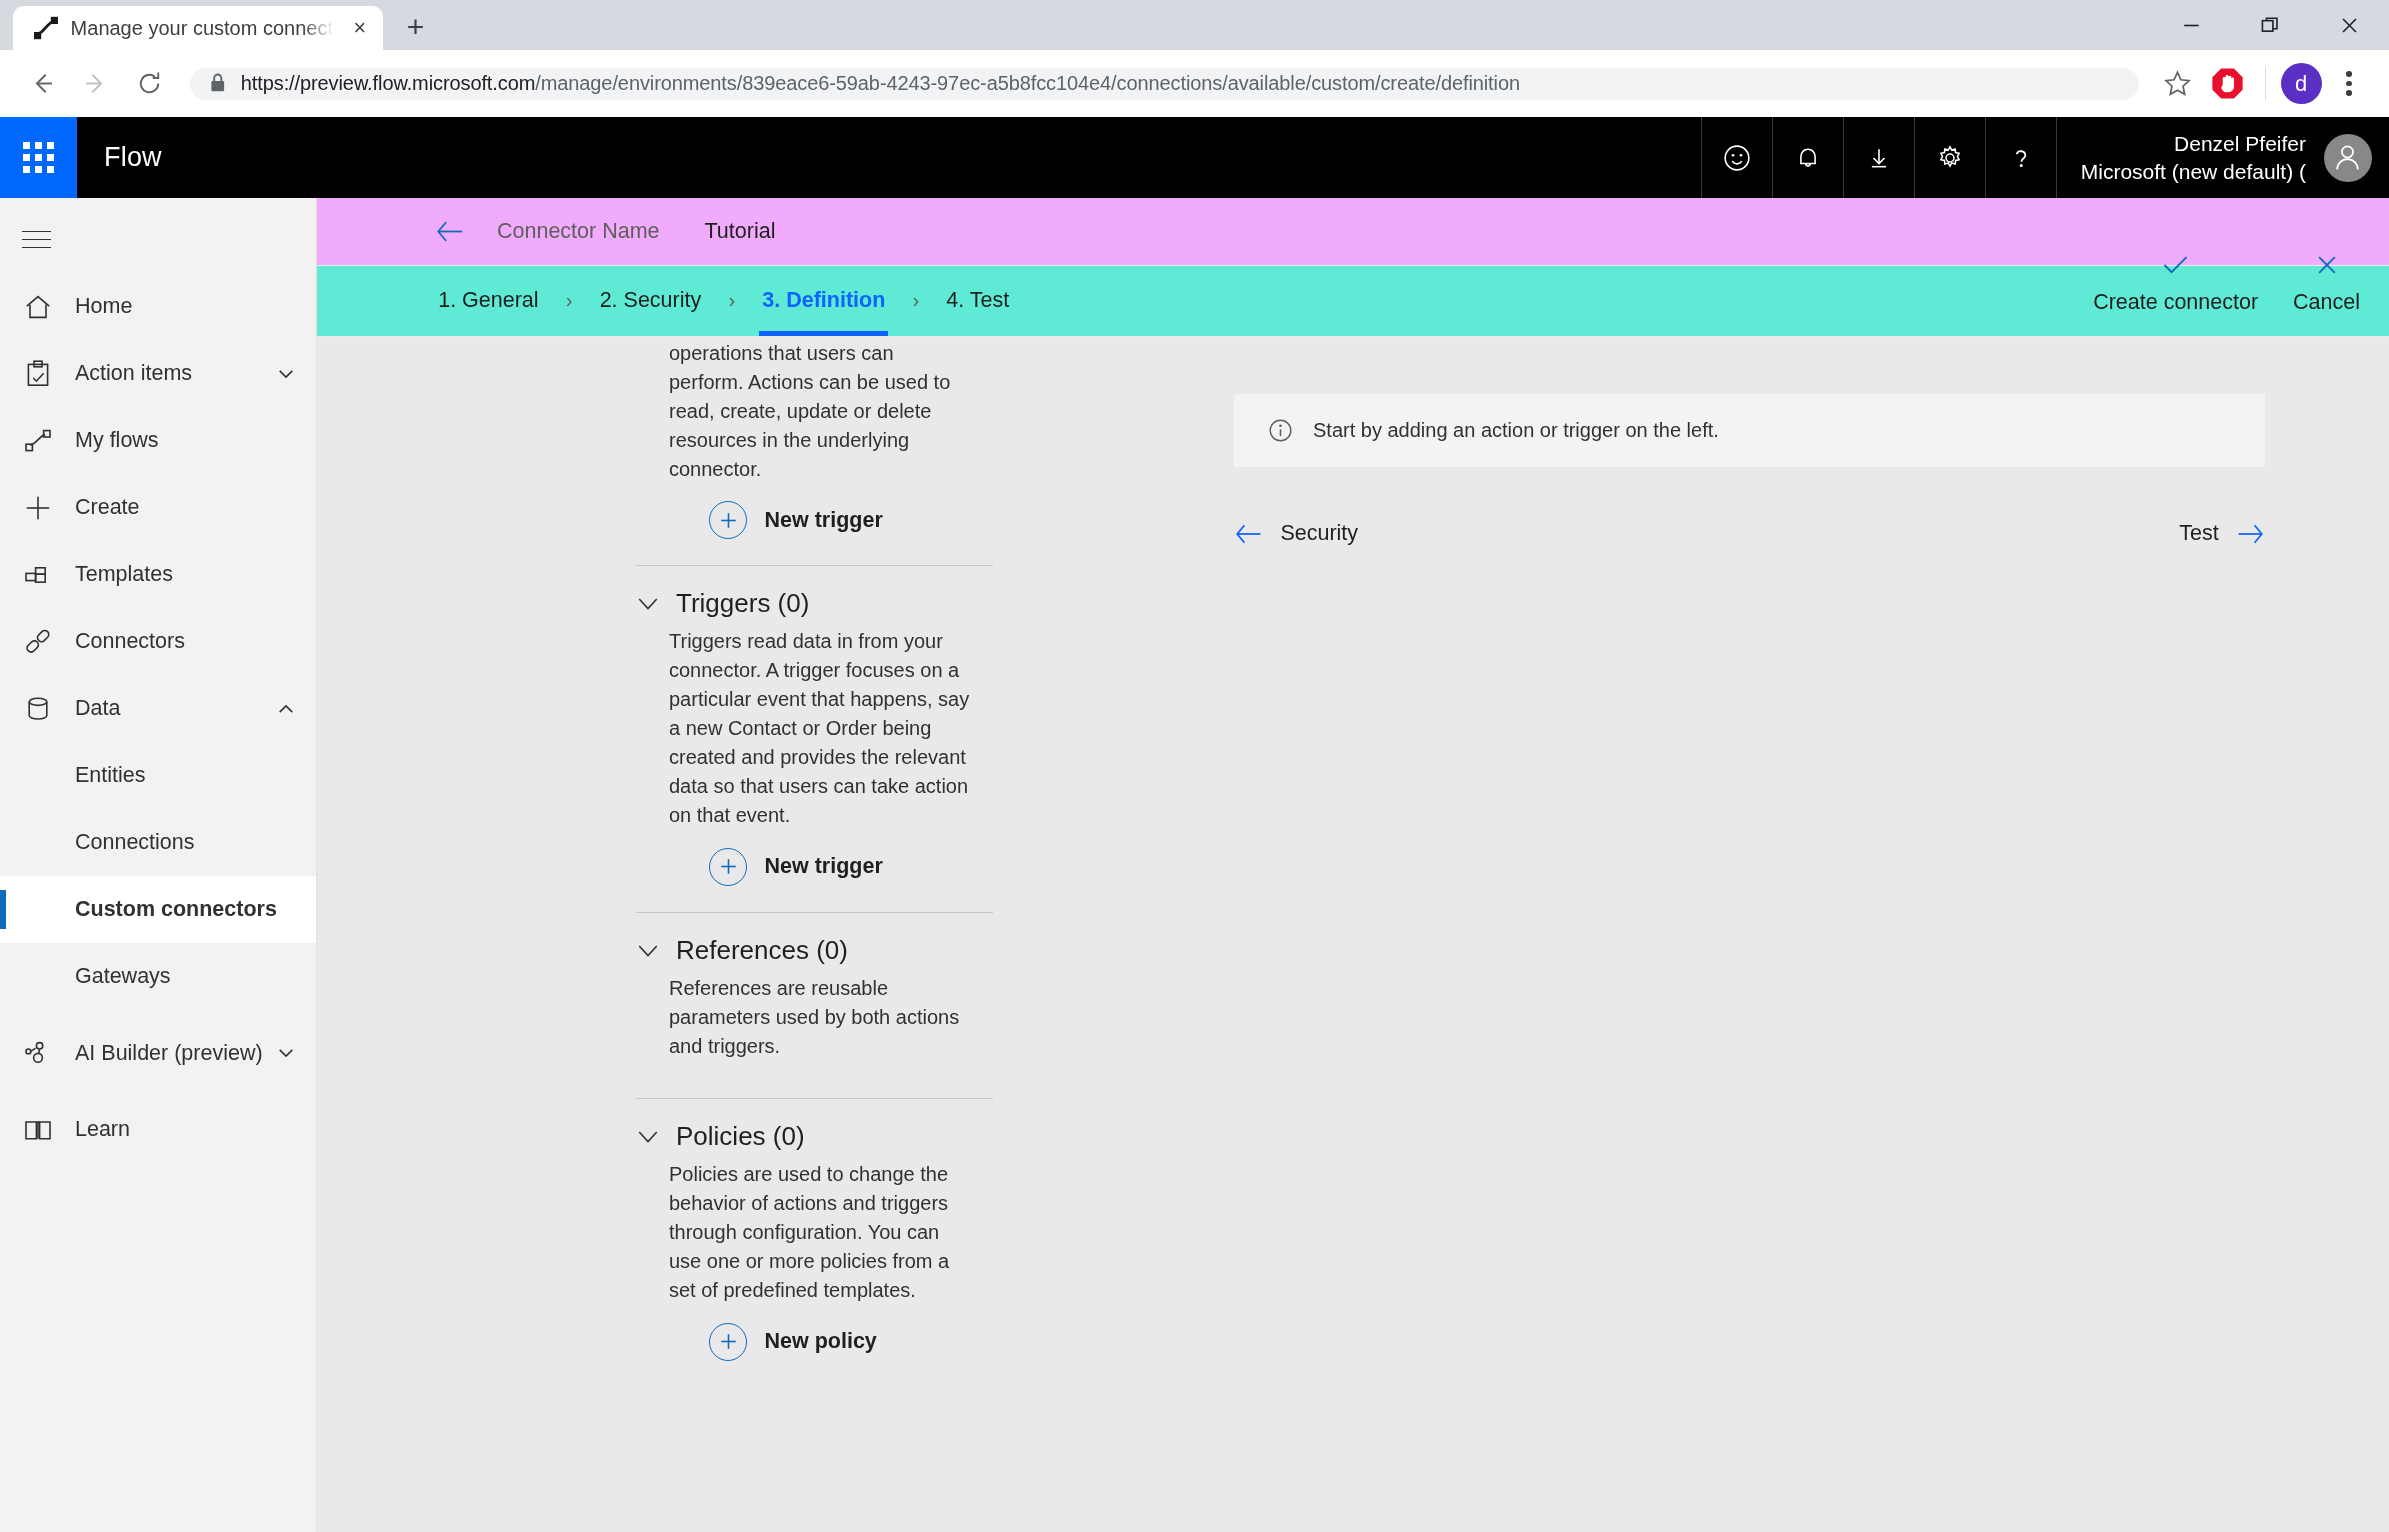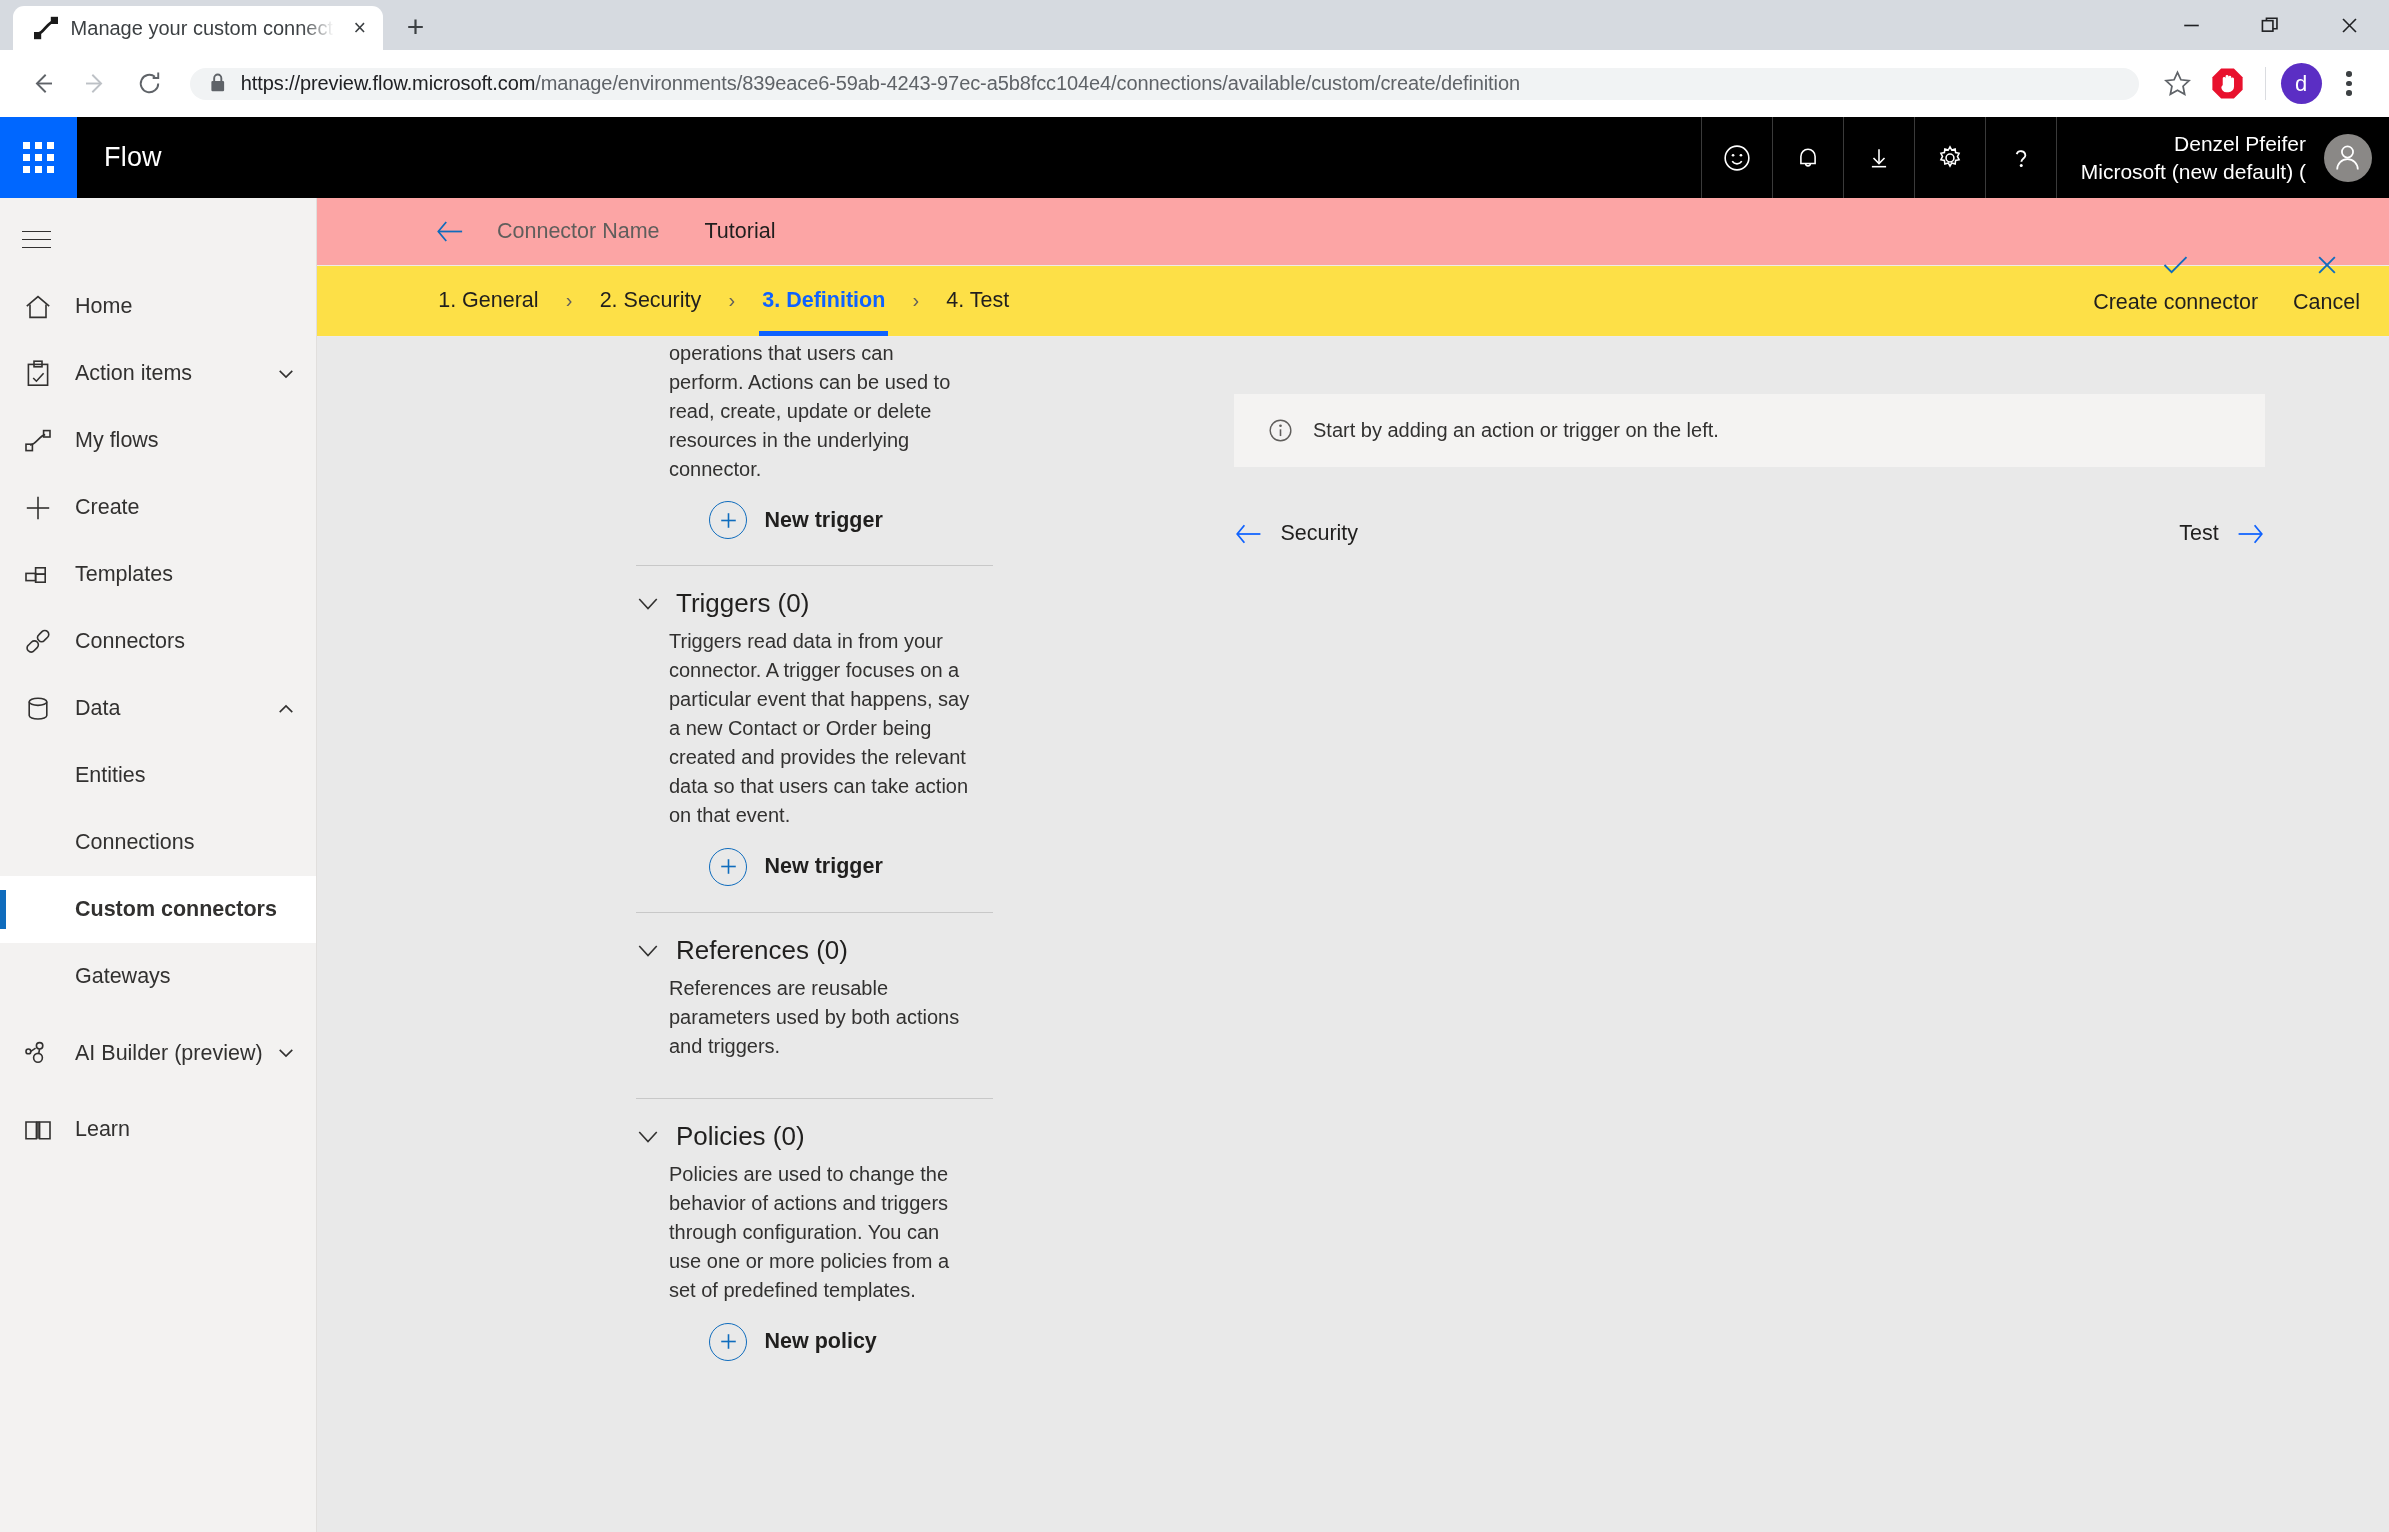--- a/index.html
+++ b/index.html
@@ -193,32 +193,32 @@
     content: ""; position: absolute; left: 0; top: 14.4px; bottom: 14.4px;
     width: 6.4px; background: #0f6cbd;
   }
 
   
   .main { flex: 1; display: flex; flex-direction: column; min-width: 0; background: #ffffff; }
   .crumb-bar {
     height: 67px; flex: 0 0 67px;
     display: flex; align-items: center;
     padding-left: 118px; gap: 0;
-    background: #fca5a5;
+    background: #f0abfc;
   }
   .crumb-back { width: 41px; flex: 0 0 41px; color: #0f6cbd; display: flex; align-items: center; }
   .crumb-connector { font-size: 21.5px; color: #605e5c; margin-left: 21px; }
   .crumb-tutorial { font-size: 21.5px; color: #201f1e; margin-left: 45px; }
 
   .wizard-bar {
     height: 72px; flex: 0 0 72px;
     display: flex; align-items: flex-end;
     border-top: 0.8px solid #edebe9;
     border-bottom: 0.8px solid #edebe9;
-    background: #fde047;
+    background: #5eead4;
     padding-left: 118px; padding-right: 29px;
   }
   .wizard-steps { display: flex; align-items: flex-end; height: 71px; }
   .wstep {
     font-size: 21.5px; color: #201f1e;
     height: 71px; display: flex; align-items: center;
     padding: 0 3.2px; position: relative;
   }
   .wstep.active { color: #0f62fe; font-weight: bold; }
   .wstep.active::after {

